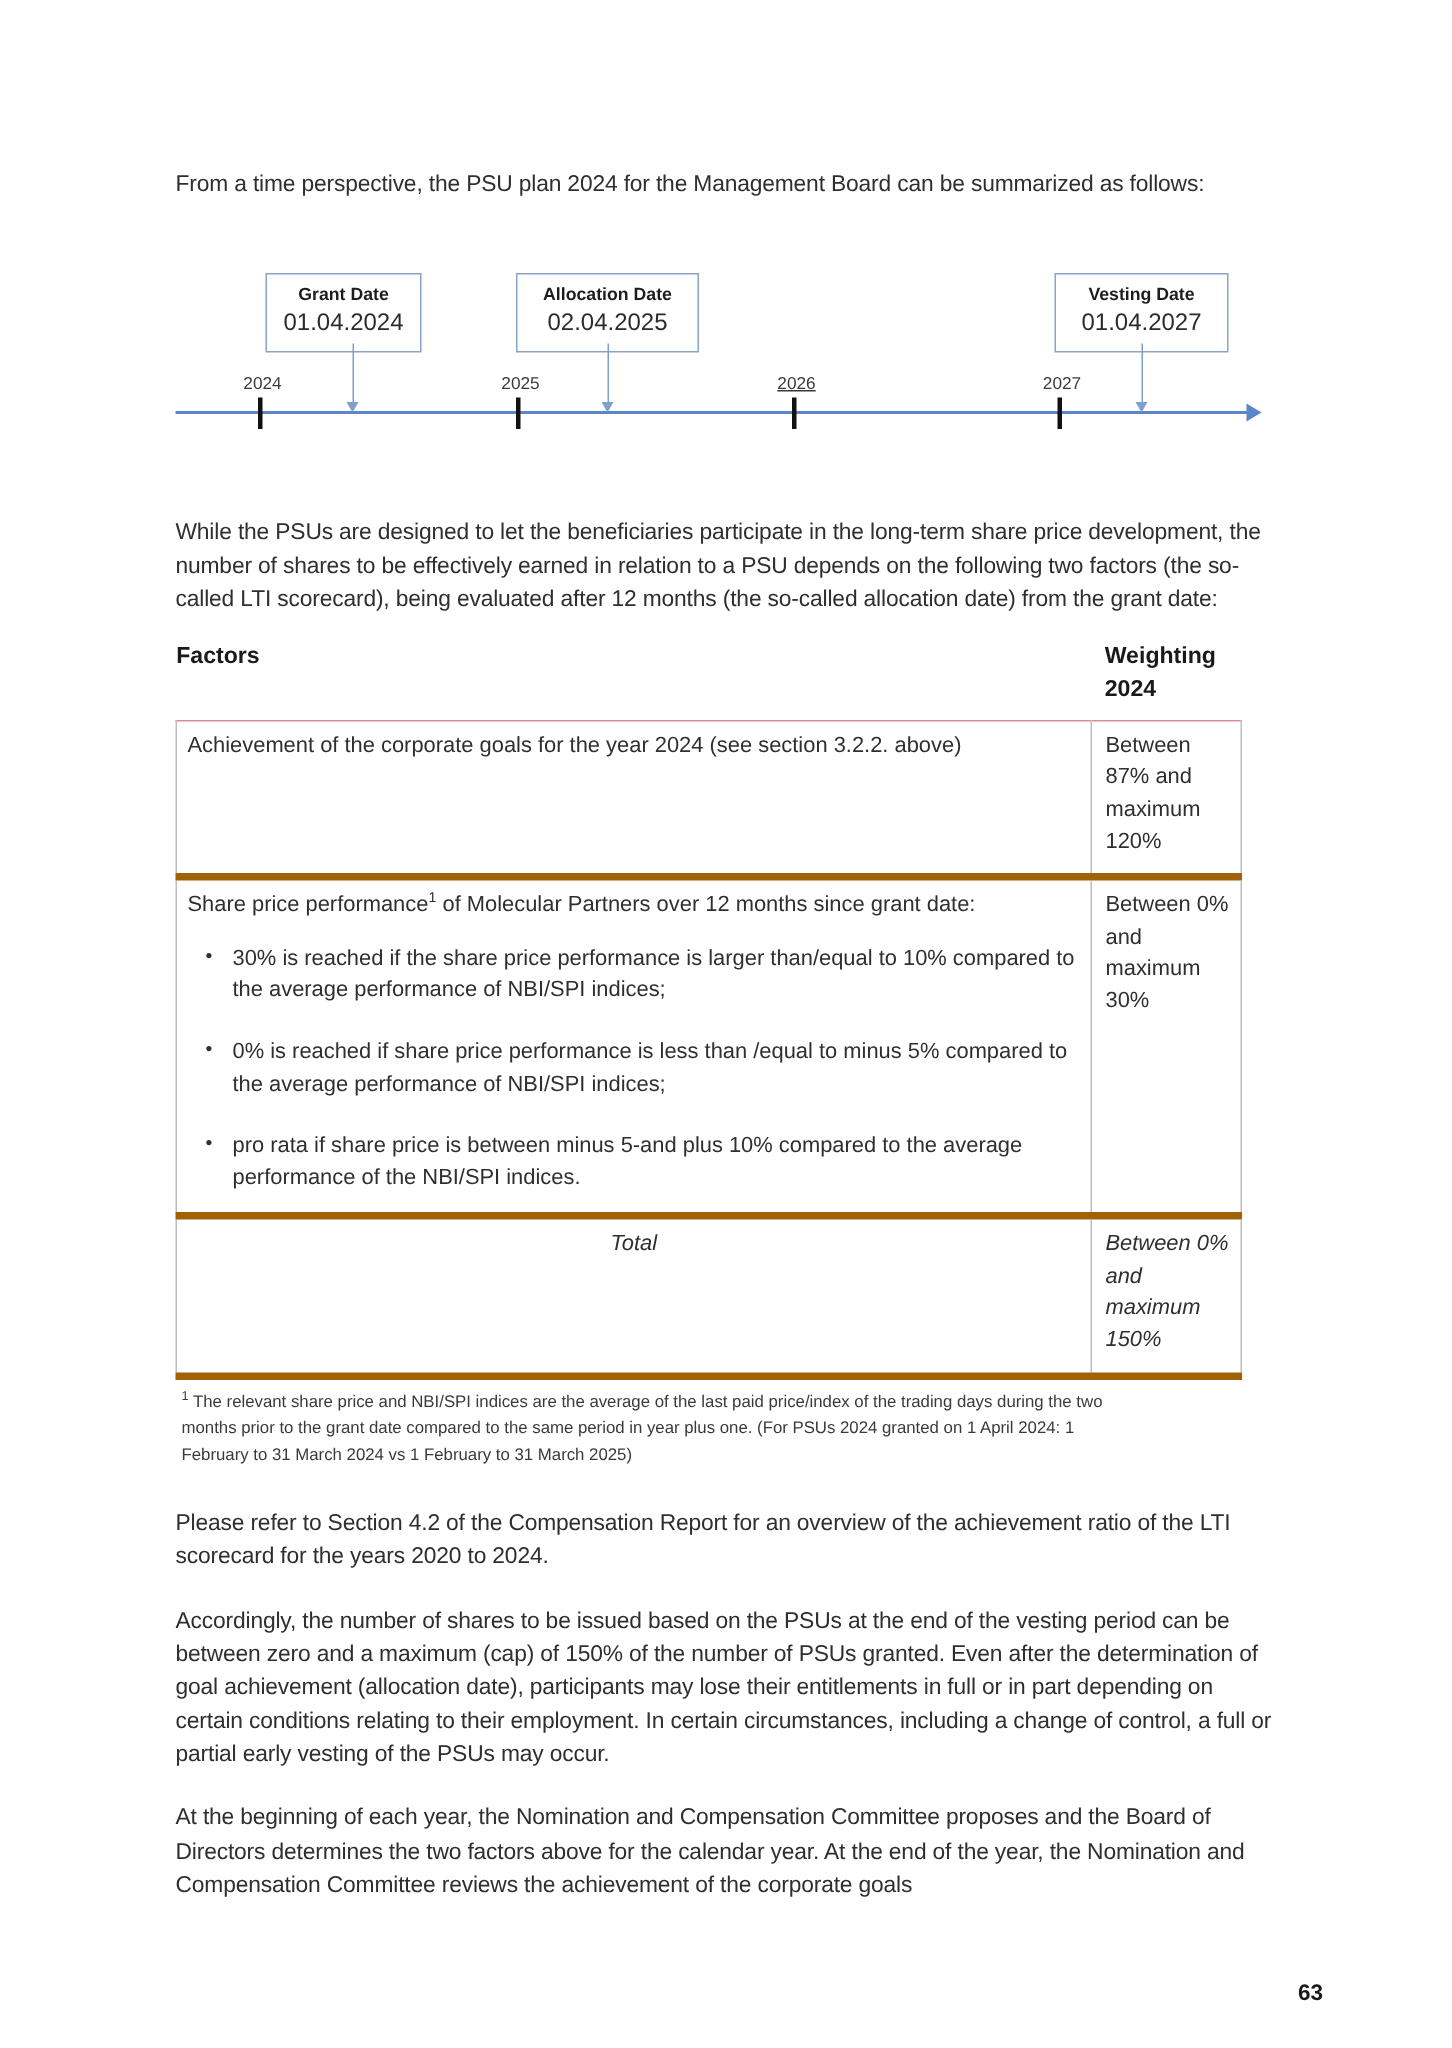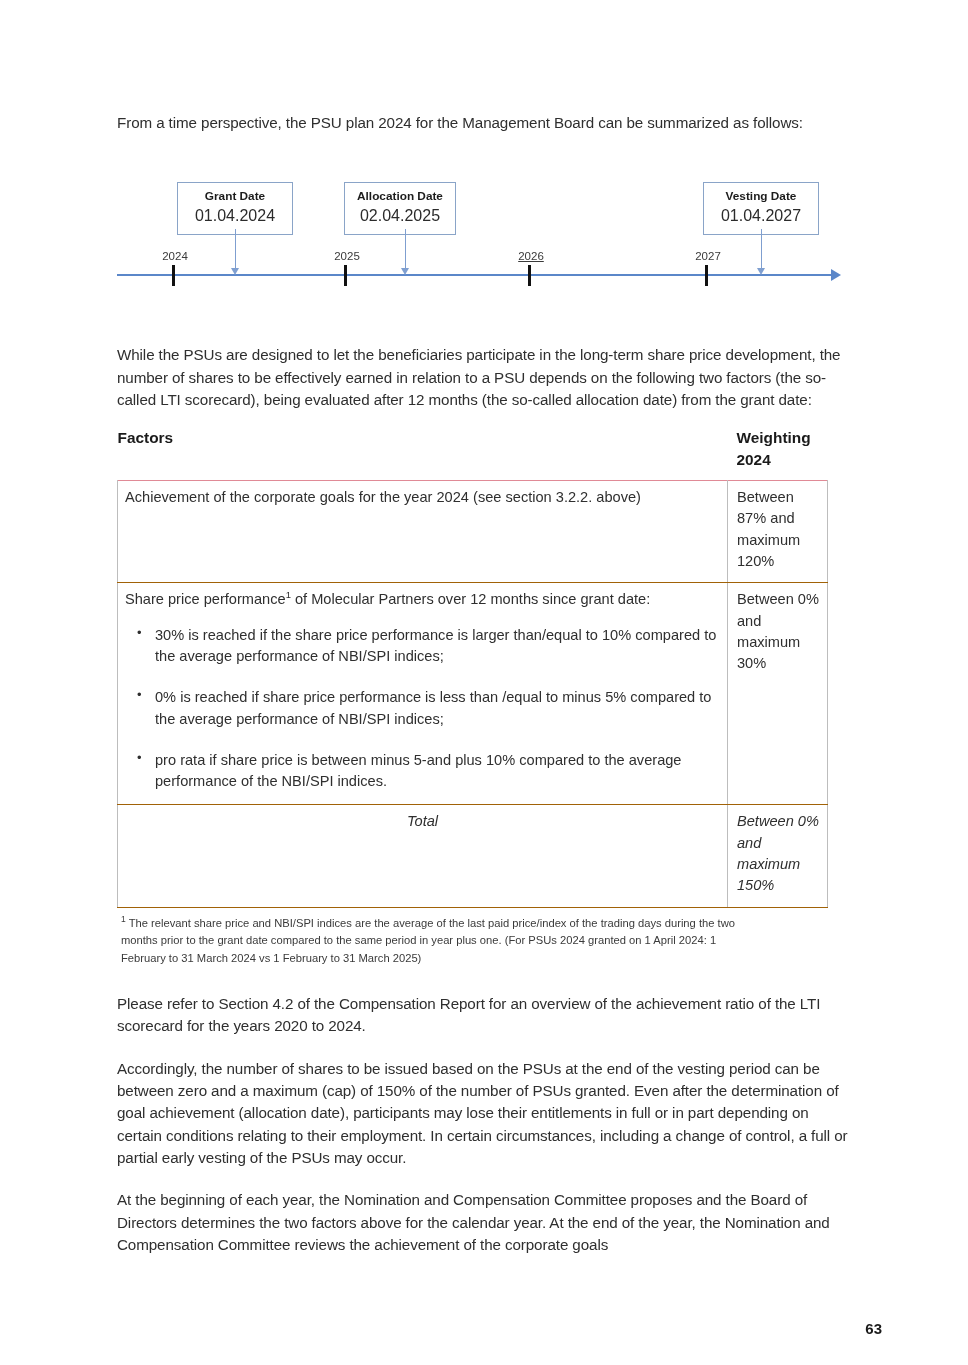--- a/index.html
+++ b/index.html
@@ -139,21 +139,21 @@
   }
   table.factors th.h2 { padding-left: 9px; }
 
   table.factors td {
     vertical-align: top;
     font-size: 14.6px;
     line-height: 1.46;
     color: #2f2f2f;
     border-left: 1px solid #bdbdbd;
     border-right: 1px solid #bdbdbd;
-    border-bottom: 1px solid #a16207;
+    border-bottom: 5px solid #a16207;
     padding: 6px 7px 10px 7px;
   }
   table.factors tr.first-row td {
     border-top: 1.5px solid #e08a96;
   }
   table.factors td.weight {
     border-left: 1px solid #bdbdbd;
     padding-left: 9px;
   }
   table.factors tr.total-row td {
@@ -225,28 +225,28 @@
       <div class="tl-tick" style="left:55px;"></div>
       <div class="tl-tick" style="left:227px;"></div>
       <div class="tl-tick" style="left:411px;"></div>
       <div class="tl-tick" style="left:588px;"></div>
 
       <div class="tl-yearlabel" style="left:58px;">2024</div>
       <div class="tl-yearlabel" style="left:230px;">2025</div>
       <div class="tl-yearlabel" style="left:414px;text-decoration:underline;">2026</div>
       <div class="tl-yearlabel" style="left:591px;">2027</div>
 
-      <div class="tl-box" style="left:60px; width:116px;">
+      <div class="tl-box" style="left:60px; width:104px;">
         <div class="tl-title">Grant Date</div>
         <div class="tl-date">01.04.2024</div>
       </div>
       <div class="tl-connector" style="left:118px; top:47px; height:44px;"></div>
       <div class="tl-conn-arrow" style="left:118px; top:86px;"></div>
 
-      <div class="tl-box" style="left:227px; width:112px;">
+      <div class="tl-box" style="left:227px; width:122px;">
         <div class="tl-title">Allocation Date</div>
         <div class="tl-date">02.04.2025</div>
       </div>
       <div class="tl-connector" style="left:288px; top:47px; height:44px;"></div>
       <div class="tl-conn-arrow" style="left:288px; top:86px;"></div>
 
       <div class="tl-box" style="left:586px; width:116px;">
         <div class="tl-title">Vesting Date</div>
         <div class="tl-date">01.04.2027</div>
       </div>

